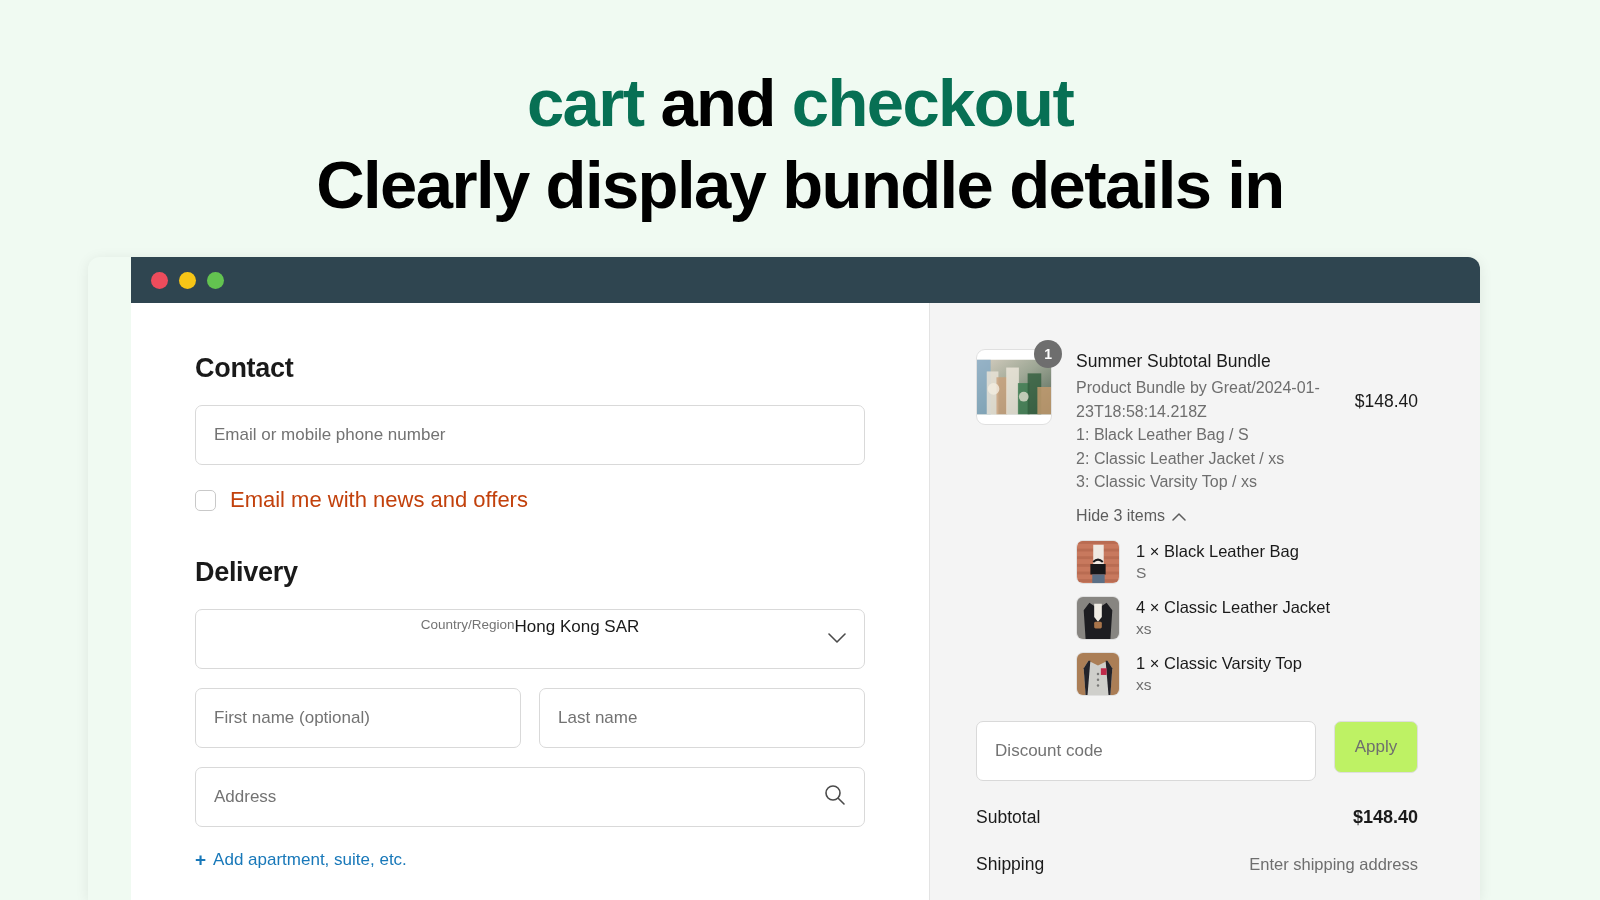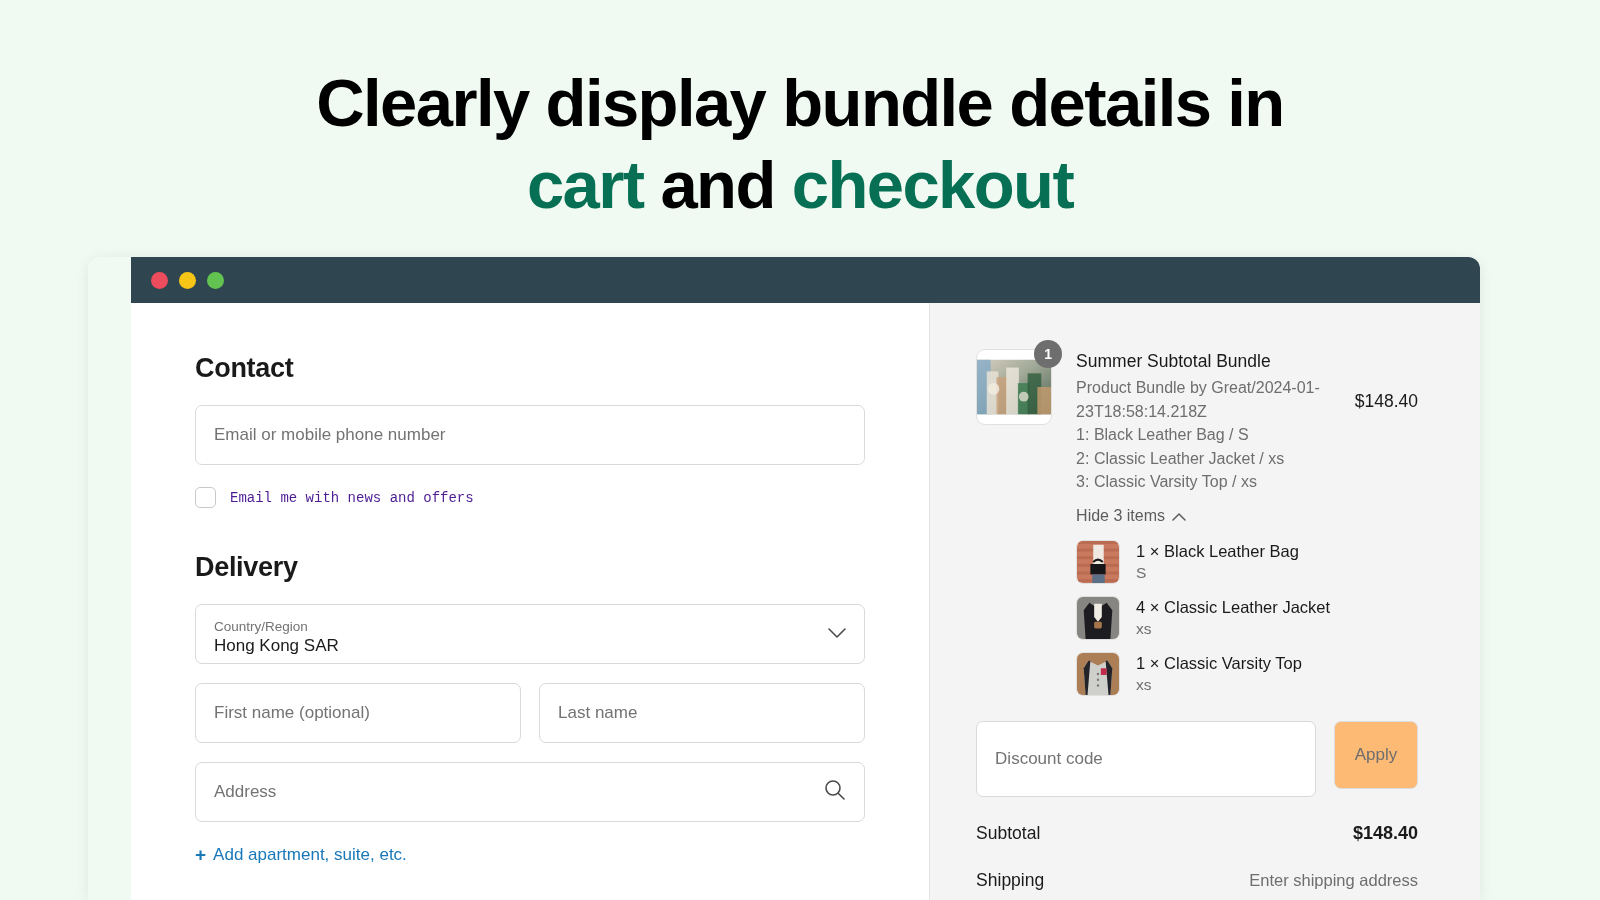--- a/index.html
+++ b/index.html
@@ -87,21 +87,20 @@
     background: #ffffff;
     display: flex;
     align-items: center;
     padding: 0 18px;
   }
   .field .placeholder {
     font-size: 17px;
     color: #737373;
   }
   .field.select {
-    flex-direction: column;
     align-items: flex-start;
     justify-content: center;
     padding-top: 6px;
   }
   .field .select-label {
     font-size: 13.5px;
     color: #737373;
     line-height: 17px;
   }
   .field .select-value {
@@ -130,23 +129,22 @@
   }
   .checkbox {
     width: 21px;
     height: 21px;
     border: 1px solid #c9c9c9;
     border-radius: 5px;
     background: #fff;
     flex: none;
   }
   .checkbox-label {
-    font-size: 14px;
-    color: #4c1d95;
-    font-family: Liberation Mono, monospace;
+    font-size: 22px;
+    color: #c2410c;
   }
 
   .name-row {
     display: flex;
     gap: 18px;
     margin-top: 19px;
   }
   .name-row .field { flex: 1; }
 
   .address-field { margin-top: 19px; }
@@ -272,36 +270,36 @@
     line-height: 21px;
   }
 
   .discount-row {
     display: flex;
     gap: 18px;
     margin-top: 25px;
   }
   .discount-input {
     flex: 1;
-    height: 76px;
+    height: 60px;
     border: 1px solid #d9d9d9;
     border-radius: 7px;
     background: #ffffff;
     display: flex;
     align-items: center;
     padding: 0 18px;
     font-size: 17px;
     color: #737373;
   }
   .apply-btn {
     width: 84px;
-    height: 68px;
+    height: 52px;
     border: 1px solid #dedede;
     border-radius: 7px;
-    background: #fdba74;
+    background: #bef264;
     display: flex;
     align-items: center;
     justify-content: center;
     font-size: 17px;
     color: #6e6e6e;
     cursor: pointer;
   }
 
   .total-row {
     display: flex;
@@ -323,22 +321,22 @@
   .total-value.muted {
     font-size: 16.5px;
     color: #6e6e6e;
     font-weight: 400;
   }
 </style>
 </head>
 <body>
 
 <div class="hero">
+  <div class="hero-line"><span class="accent">cart</span><span> and </span><span class="accent">checkout</span></div>
   <div class="hero-line">Clearly display bundle details in</div>
-  <div class="hero-line"><span class="accent">cart</span><span> and </span><span class="accent">checkout</span></div>
 </div>
 
 <div class="browser">
 
   <div class="titlebar">
     <span class="dot red"></span>
     <span class="dot yellow"></span>
     <span class="dot green"></span>
   </div>
 

